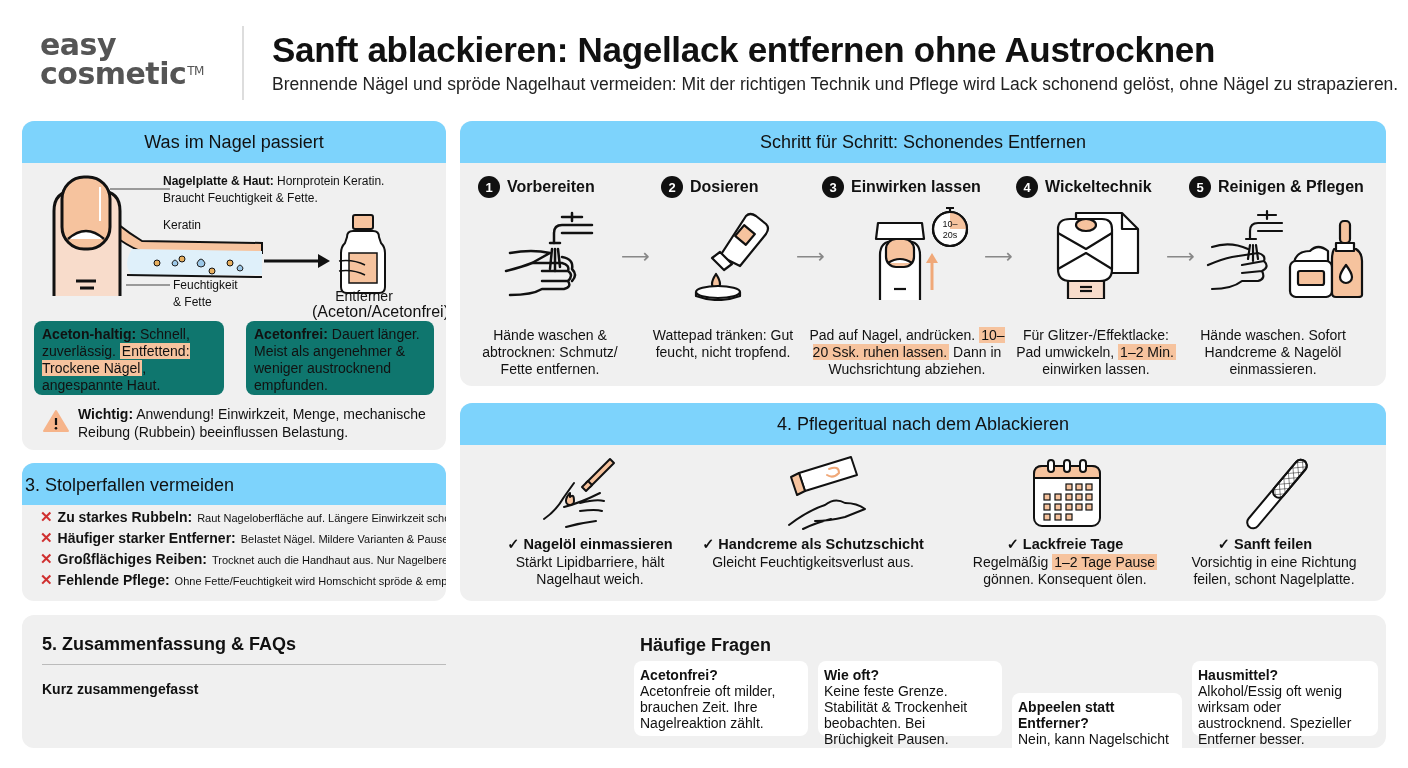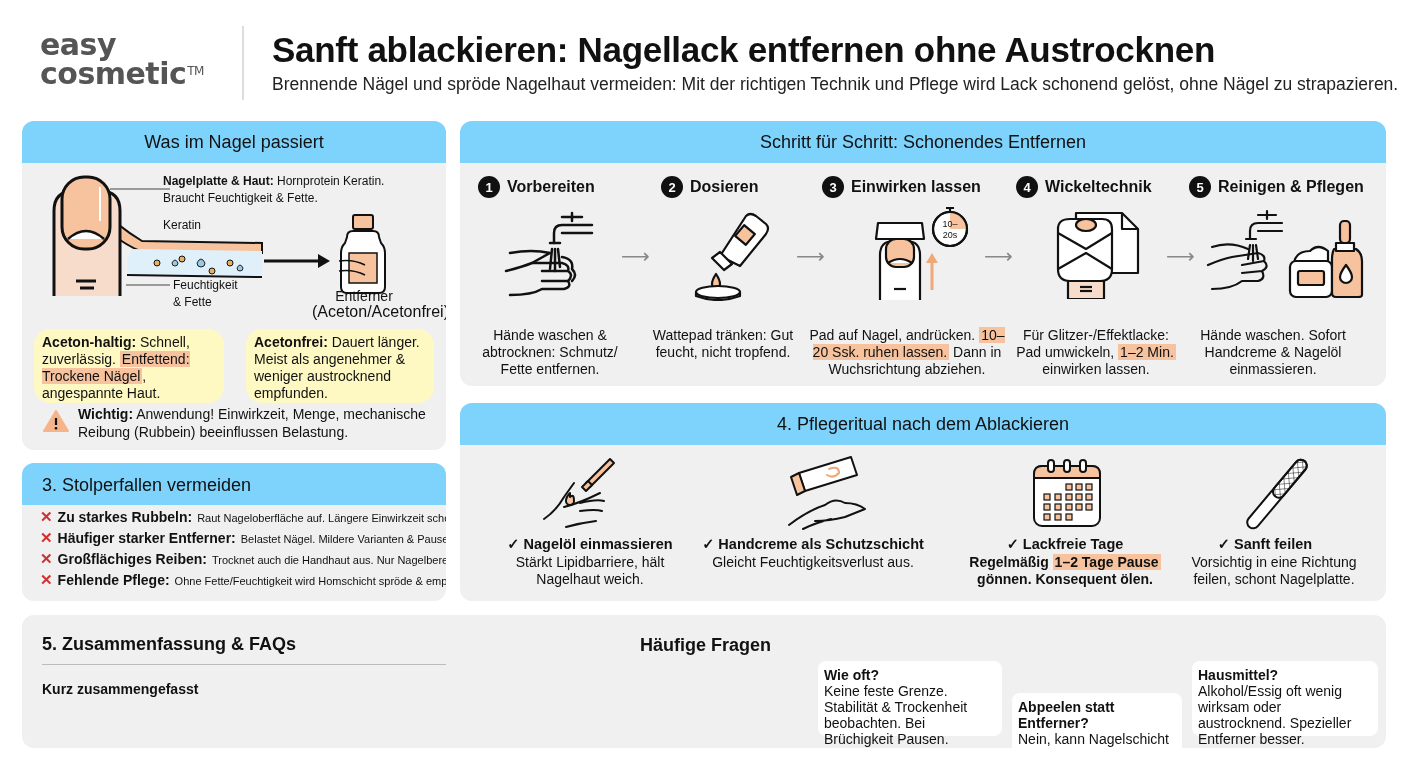--- a/index.html
+++ b/index.html
@@ -17,34 +17,34 @@
   
   .panel { background: #f0f0f0; border-radius: 12px; overflow: hidden; }
   .panel-head { background: #7dd3fc; font-weight: normal; font-size: 18px; color: #111; }
   .hl { background: #f6c39e; padding: 0 2px; }
   b { font-weight: bold; }
 
   
   #p1 { left: 22px; top: 121px; width: 424px; height: 329px; }
   #p1 .panel-head { height: 42px; line-height: 42px; text-align: center; }
   .p1-label { font-size: 12px; line-height: 17px; color: #111; }
-  .card { background: #fef9c3; border-radius: 16px; font-size: 14px; line-height: 17px; padding: 5px 8px; margin-top: 8px; }
+  .card { background: #0f766e; border-radius: 8px; font-size: 14px; line-height: 17px; padding: 5px 8px; }
   .warn-text { font-size: 14px; line-height: 18px; }
 
   
   #p2 { left: 460px; top: 121px; width: 926px; height: 265px; }
   #p2 .panel-head { height: 42px; line-height: 42px; text-align: center; }
   .step-title { font-weight: bold; font-size: 16px; display: flex; align-items: center; gap: 7px; white-space: nowrap; }
   .step-num { width: 22px; height: 22px; border-radius: 50%; background: #111; color: #fff; font-size: 13px; display: inline-flex; align-items: center; justify-content: center; font-weight: bold; }
   .step-desc { font-size: 14px; line-height: 17px; text-align: center; width: 170px; }
   .step-arrow { color: #888; font-size: 20px; }
 
   
   #p3 { left: 22px; top: 463px; width: 424px; height: 138px; }
-  #p3 .panel-head { height: 42px; line-height: 44px; padding-left: 20px; font-size: 18px; }
+  #p3 .panel-head { height: 42px; line-height: 44px; padding-left: 3px; font-size: 18px; }
   .pitfall { display: flex; align-items: baseline; gap: 5px; font-size: 11px; line-height: 20px; white-space: nowrap; }
   .pitfall .x { color: #d03030; font-weight: bold; font-size: 15px; }
   .pitfall b { font-size: 14px; }
 
   
   #p4 { left: 460px; top: 403px; width: 926px; height: 198px; }
   #p4 .panel-head { height: 42px; line-height: 42px; text-align: center; }
   .care-title { font-weight: bold; font-size: 14.5px; text-align: center; white-space: nowrap; }
   .care-desc { font-size: 14px; line-height: 17px; text-align: center; }
 
@@ -316,21 +316,21 @@
         <rect x="25" y="46" width="6" height="6"></rect>
         <rect x="36" y="46" width="6" height="6"></rect>
         <rect x="46" y="46" width="6" height="6"></rect>
         <rect x="56" y="46" width="6" height="6"></rect>
       <rect x="14" y="56" width="6" height="6"></rect>
         <rect x="25" y="56" width="6" height="6"></rect>
         <rect x="36" y="56" width="6" height="6"></rect>
     </g>
   </svg>
   <div class="abs care-title" style="left:520px;top:133px;width:170px;">✓ <span>Lackfreie Tage</span></div>
-  <div class="abs care-desc" style="left:505px;top:151px;width:200px;font-weight:bold;"><span>Regelmäßig </span><span class="hl">1–2 Tage Pause</span><span> gönnen. Konsequent ölen.</span></div>
+  <div class="abs care-desc" style="left:505px;top:151px;width:200px;"><span>Regelmäßig </span><span class="hl">1–2 Tage Pause</span><span> gönnen. Konsequent ölen.</span></div>
 
   <svg class="abs" style="left:780px;top:54px" width="74" height="74" viewBox="0 0 74 74">
     <defs>
       <pattern id="xhatch" width="5" height="5" patternUnits="userSpaceOnUse" patternTransform="rotate(45)">
         <line x1="0" y1="0" x2="0" y2="5" stroke="#111" stroke-width="1"></line>
         <line x1="0" y1="0" x2="5" y2="0" stroke="#111" stroke-width="1"></line>
       </pattern>
     </defs>
     <g transform="rotate(-50 37 37)">
       <rect x="-6" y="31" width="86" height="12" rx="6" fill="#fff" stroke="#111" stroke-width="2"></rect>
@@ -343,20 +343,24 @@
 
 <div class="abs panel" id="p5">
   <div class="abs" style="left:20px;top:19px;font-size:18px;font-weight:bold;">5. Zusammenfassung &amp; FAQs</div>
   <div class="abs" style="left:20px;top:49px;width:404px;height:1px;background:#bbb;"></div>
   <div class="abs" style="left:20px;top:66px;font-size:14px;font-weight:bold;">Kurz zusammengefasst</div>
   <div class="abs" style="left:20px;top:82px;font-size:14px;line-height:16px;">
   </div>
 
   <div class="abs" style="left:618px;top:20px;font-size:18px;font-weight:bold;">Häufige Fragen</div>
 
+  <div class="abs faq-card" style="left:612px;top:46px;width:174px;height:75px;">
+    <b>Acetonfrei?</b>
+    <span>Acetonfreie oft milder, brauchen Zeit. Ihre Nagelreaktion zählt.</span>
+  </div>
   <div class="abs faq-card" style="left:796px;top:46px;width:184px;height:75px;">
     <b>Wie oft?</b>
     <span>Keine feste Grenze. Stabilität &amp; Trockenheit beobachten. Bei Brüchigkeit Pausen.</span>
   </div>
   <div class="abs faq-card" style="left:990px;top:46px;width:170px;height:75px;margin-top:32px;">
     <b>Abpeelen statt Entferner?</b>
     <span>Nein, kann Nagelschicht mitnehmen. Entferner ist schonender.</span>
   </div>
   <div class="abs faq-card" style="left:1170px;top:46px;width:186px;height:75px;">
     <b>Hausmittel?</b>

